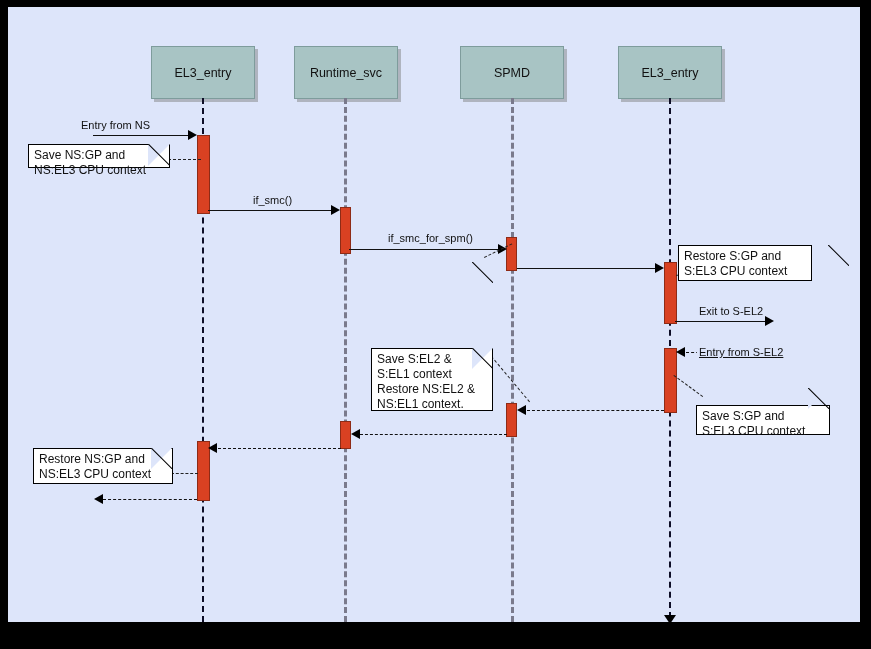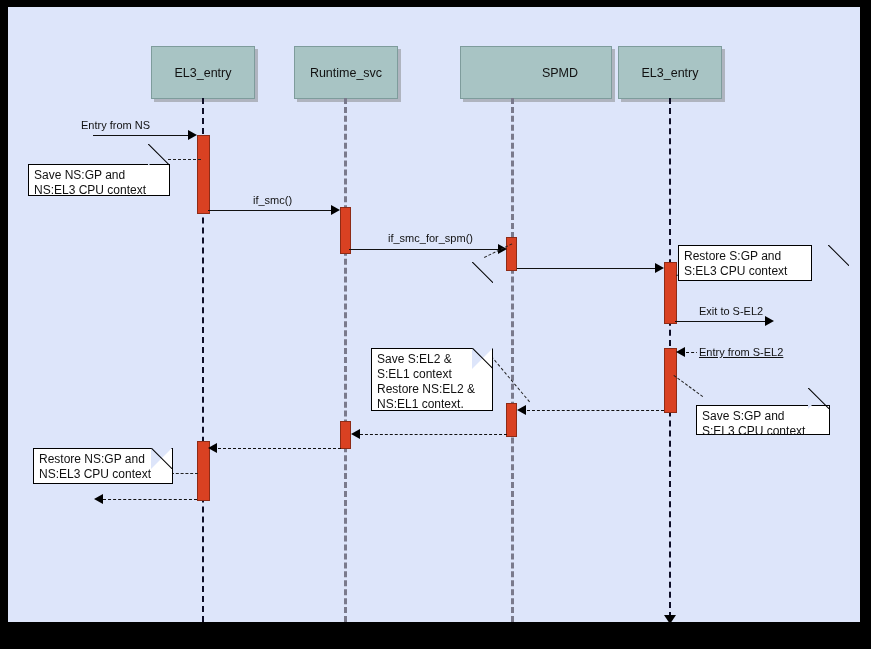--- a/index.html
+++ b/index.html
@@ -61,21 +61,21 @@
 
 <div id="frame">
 
 
   <div class="participant" style="left:143px;top:39px;">
     <span>EL3_entry</span>
   </div>
   <div class="participant" style="left:286px;top:39px;">
     <span>Runtime_svc</span>
   </div>
-  <div class="participant" style="left:452px;top:39px;padding-left:48px;">
+  <div class="participant" style="left:452px;top:39px;">
     <span>SPMD</span>
   </div>
   <div class="participant" style="left:610px;top:39px;">
     <span>EL3_entry</span>
   </div>
 
   <div class="lifeline dark" style="left:194px;top:91px;height:524px;"></div>
   <div class="lifeline gray" style="left:336px;top:91px;height:524px;"></div>
   <div class="lifeline gray" style="left:503px;top:91px;height:524px;"></div>
   <div class="lifeline dark" style="left:661px;top:91px;height:520px;"></div>
@@ -119,21 +119,21 @@
   <div class="msg-line dashed" style="left:352px;top:427px;width:147px;"></div>
   <div class="arrowhead-l" style="left:343px;top:422px;"></div>
 
   <div class="msg-line dashed" style="left:210px;top:441px;width:123px;"></div>
   <div class="arrowhead-l" style="left:200px;top:436px;"></div>
 
   <div class="msg-line dashed" style="left:95px;top:492px;width:94px;"></div>
   <div class="arrowhead-l" style="left:86px;top:487px;"></div>
 
   <div class="note-link" style="left:160px;top:152px;width:33px;"></div>
-  <div class="note" style="left:20px;top:137px;width:142px;height:32px;margin-top:20px;">Save NS:GP and
+  <div class="note" style="left:20px;top:137px;width:142px;height:24px;">Save NS:GP and
 NS:EL3 CPU context</div>
   <div style="position:absolute;left:140px;top:137px;width:22px;height:22px;overflow:hidden;pointer-events:none;">
     <div style="position:absolute;left:0;top:0;width:0;height:0;border-left:22px solid #dde5fa;border-bottom:22px solid transparent;"></div>
     <div style="position:absolute;left:0;top:-1px;width:32px;height:0;border-top:1px solid #000;transform:rotate(45deg);transform-origin:0 0;"></div>
   </div>
 
   <div class="note-link" style="left:476px;top:250px;width:31px;transform:rotate(-26deg);"></div>
   <div style="position:absolute;left:464px;top:255px;width:21px;height:21px;overflow:hidden;pointer-events:none;">
     <div style="position:absolute;left:0;top:0;width:0;height:0;border-left:21px solid #dde5fa;border-bottom:21px solid transparent;"></div>
     <div style="position:absolute;left:0;top:-1px;width:31px;height:0;border-top:1px solid #000;transform:rotate(45deg);transform-origin:0 0;"></div>

